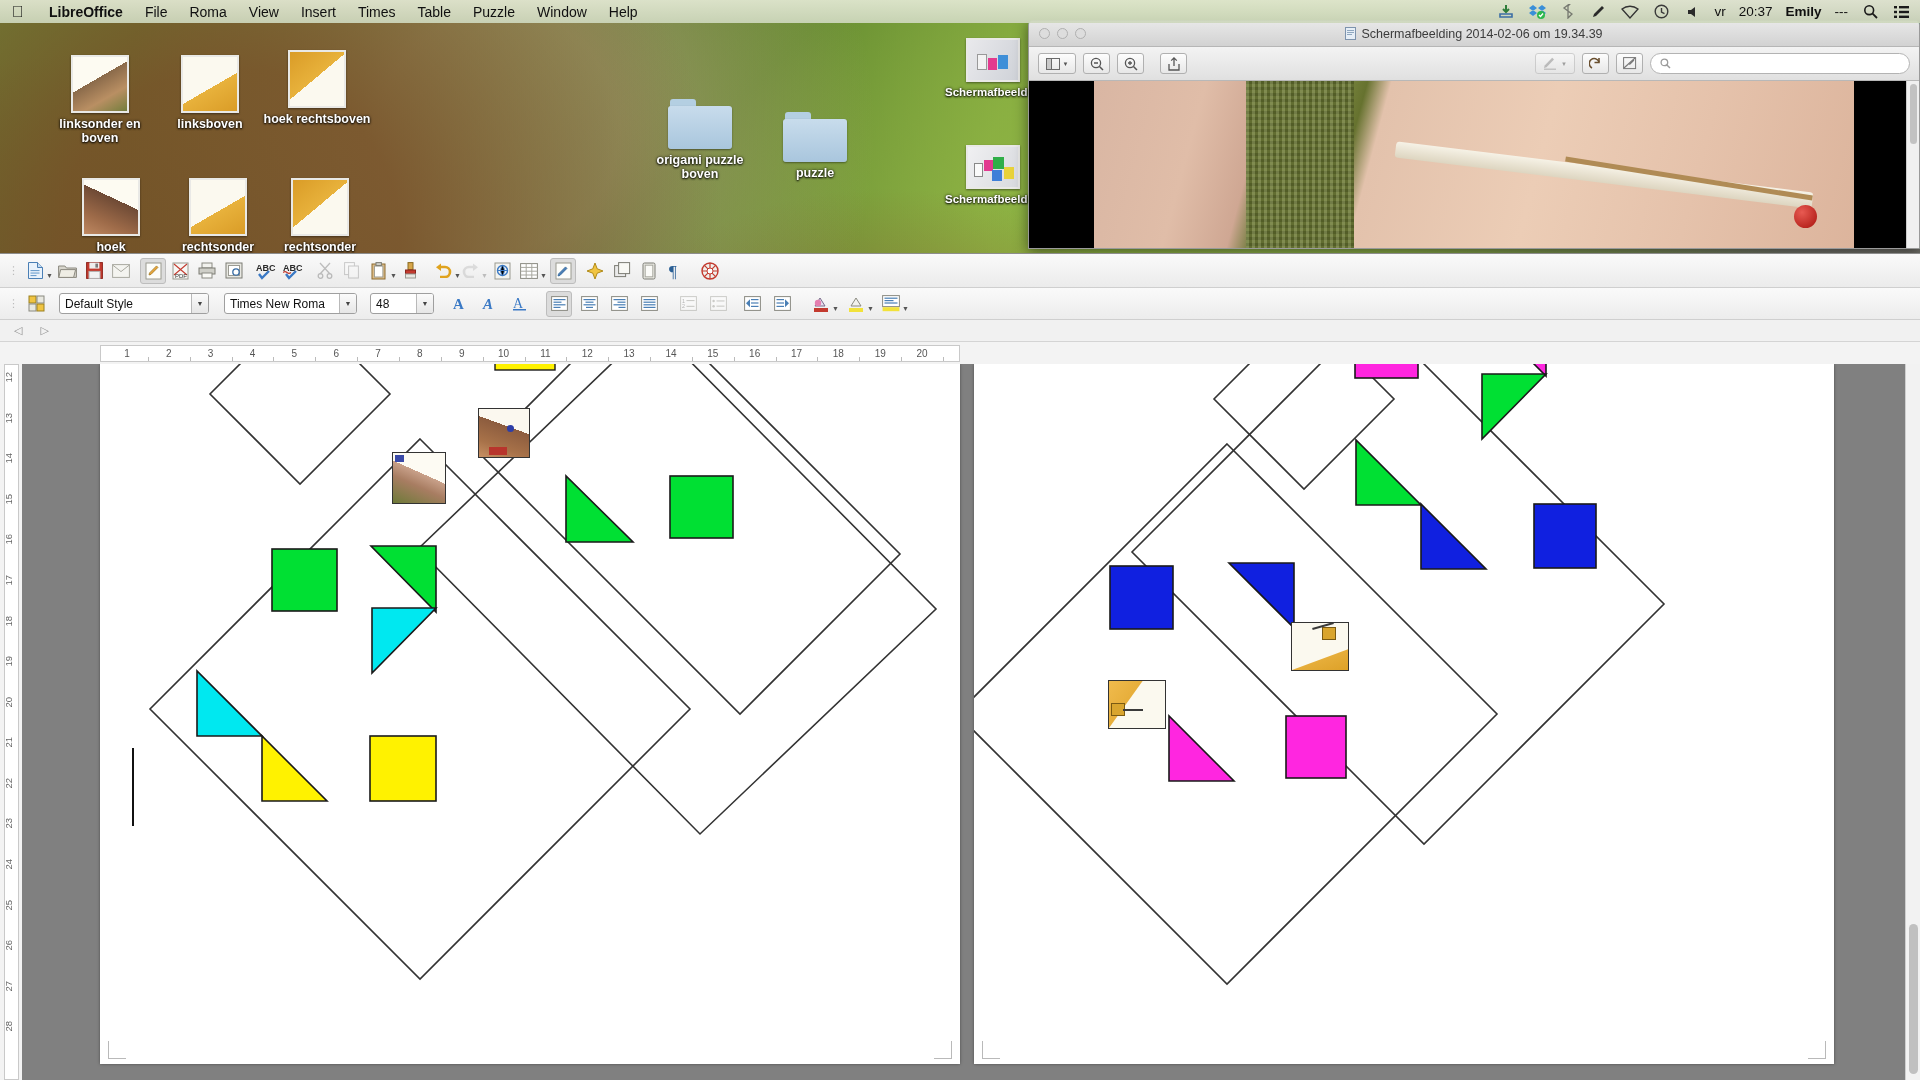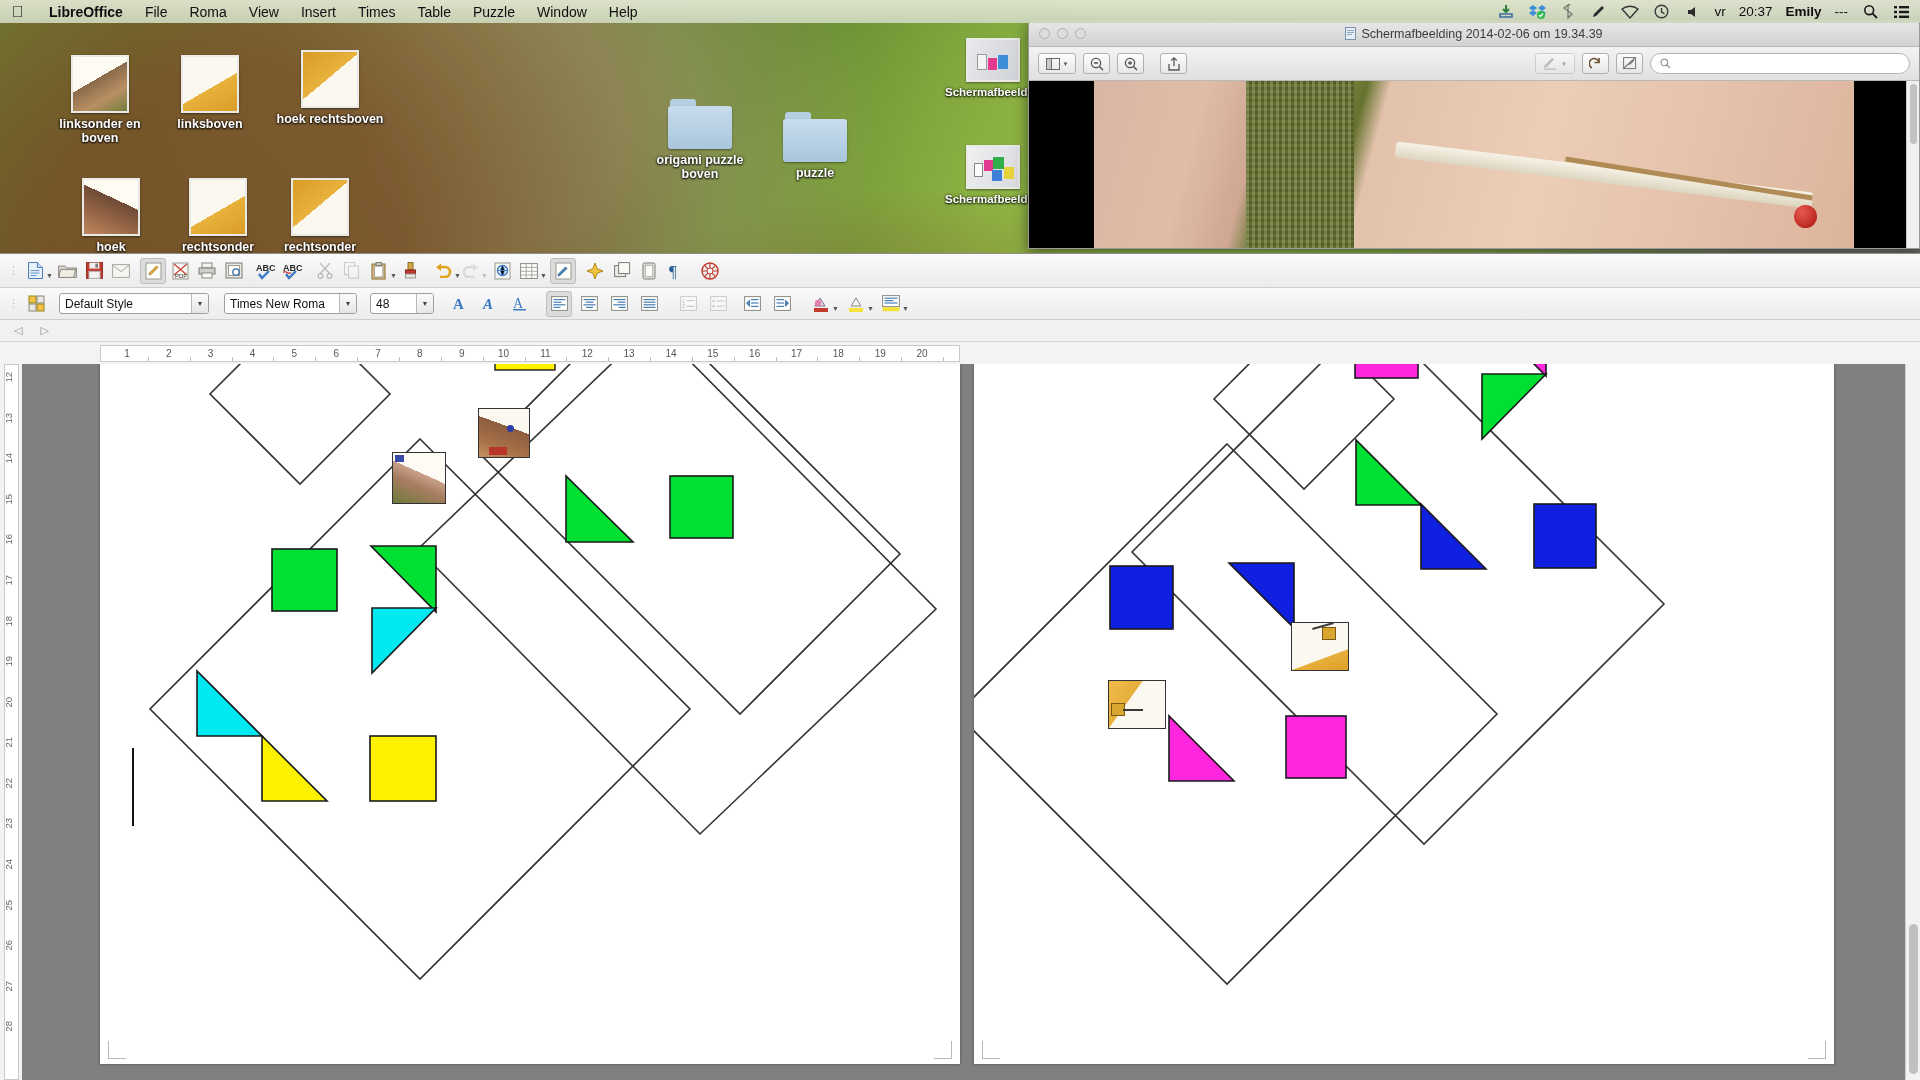--- a/index.html
+++ b/index.html
@@ -312,21 +312,21 @@
     <div class="frag fragA" style="inset:-1px; border:none;"></div>
   </div>
   <div class="lbl">linksonder en boven</div>
 </div>
 <div class="dicon" style="left:155px; top:55px;">
   <div class="thumb">
     <div class="frag fragC" style="inset:-1px; border:none;"></div>
   </div>
   <div class="lbl">linksboven</div>
 </div>
-<div class="dicon" style="left:275px; top:50px;">
+<div class="dicon" style="left:262px; top:50px;">
   <div class="thumb">
     <div class="frag fragD" style="inset:-1px; border:none;"></div>
   </div>
   <div class="lbl">hoek rechtsboven</div>
 </div>
 <div class="dicon" style="left:56px;  top:178px;">
   <div class="thumb">
     <div class="frag fragB" style="inset:-1px; border:none;"></div>
   </div>
   <div class="lbl">hoek</div>

